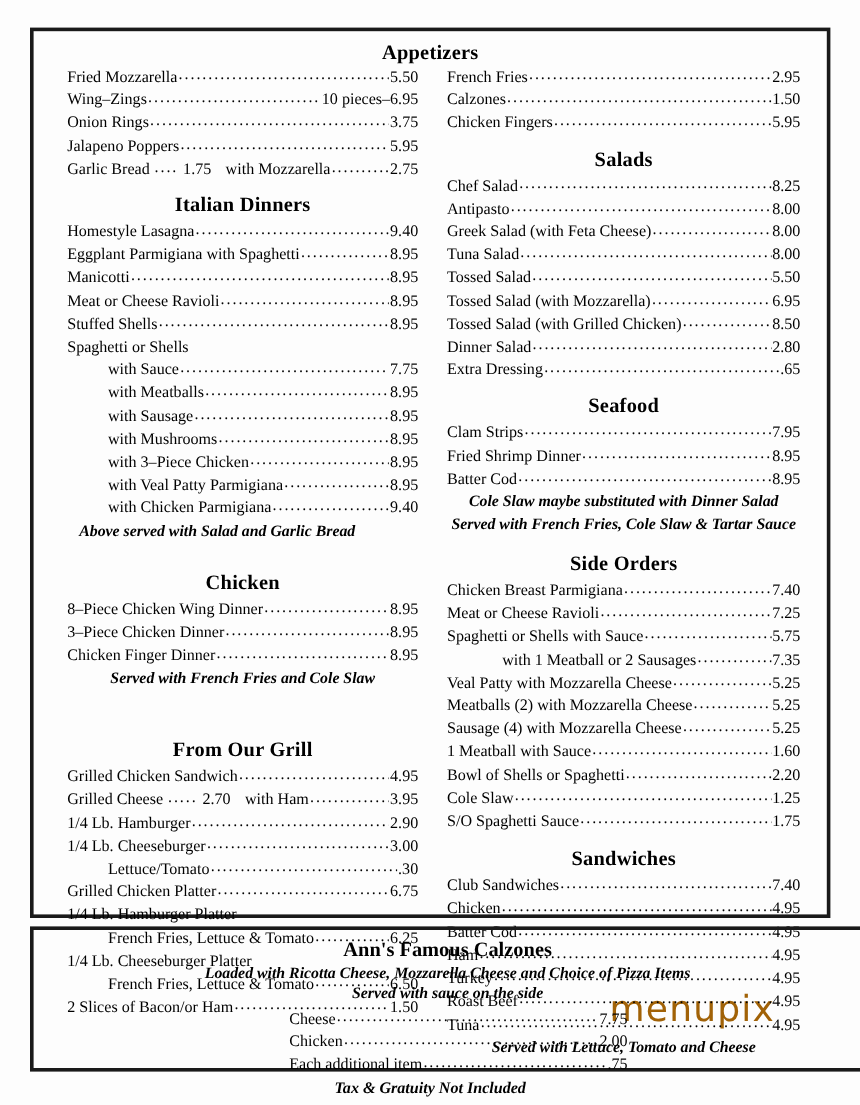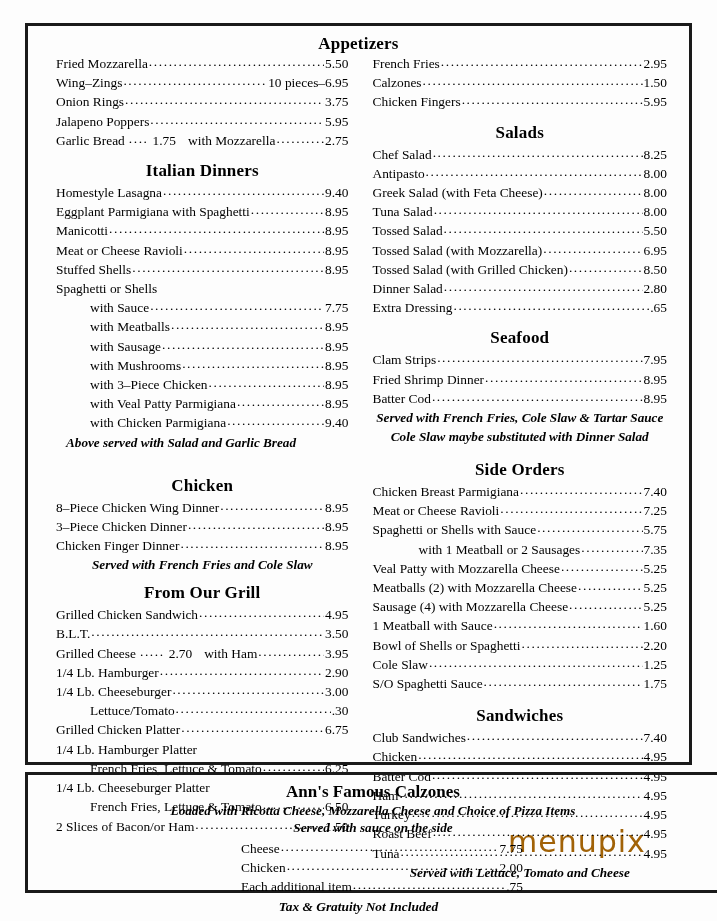--- a/index.html
+++ b/index.html
@@ -283,31 +283,26 @@
           <span class="dots"></span>
           <span class="pr">8.95</span>
         </div>
         <div class="row">
           <span class="nm">Chicken Finger Dinner</span>
           <span class="dots"></span>
           <span class="pr">8.95</span>
         </div>
         <div class="note">Served with French Fries and Cole Slaw</div>
 
-        <h2 class="section" style="margin-top:9px;">From Our Grill</h2>
+        <h2 class="section" style="margin-top:41px;">From Our Grill</h2>
 
         <div class="row">
           <span class="nm">Grilled Chicken Sandwich</span>
           <span class="dots"></span>
           <span class="pr">4.95</span>
-        </div>
-        <div class="row">
-          <span class="nm">B.L.T.</span>
-          <span class="dots"></span>
-          <span class="pr">3.50</span>
         </div>
 
         <div class="row">
           <span class="nm">Grilled Cheese</span>
           <span class="nm" style="padding:0 4px;position:relative;top:-2px;letter-spacing:1.6px;">.....</span>
           <span class="nm">2.70</span>
           <span class="nm" style="padding-left:12px;">with Ham</span>
           <span class="dots"></span>
           <span class="pr">3.95</span>
         </div>
@@ -433,22 +428,22 @@
         <div class="row">
           <span class="nm">Fried Shrimp Dinner</span>
           <span class="dots"></span>
           <span class="pr">8.95</span>
         </div>
         <div class="row">
           <span class="nm">Batter Cod</span>
           <span class="dots"></span>
           <span class="pr">8.95</span>
         </div>
+        <div class="note">Cole Slaw maybe substituted with Dinner Salad</div>
         <div class="note">Served with French Fries, Cole Slaw &amp; Tartar Sauce</div>
-        <div class="note">Cole Slaw maybe substituted with Dinner Salad</div>
 
         <h2 class="section" style="margin-top:14px;">Side Orders</h2>
 
         <div class="row">
           <span class="nm">Chicken Breast Parmigiana</span>
           <span class="dots"></span>
           <span class="pr">7.40</span>
         </div>
         <div class="row">
           <span class="nm">Meat or Cheese Ravioli</span>

